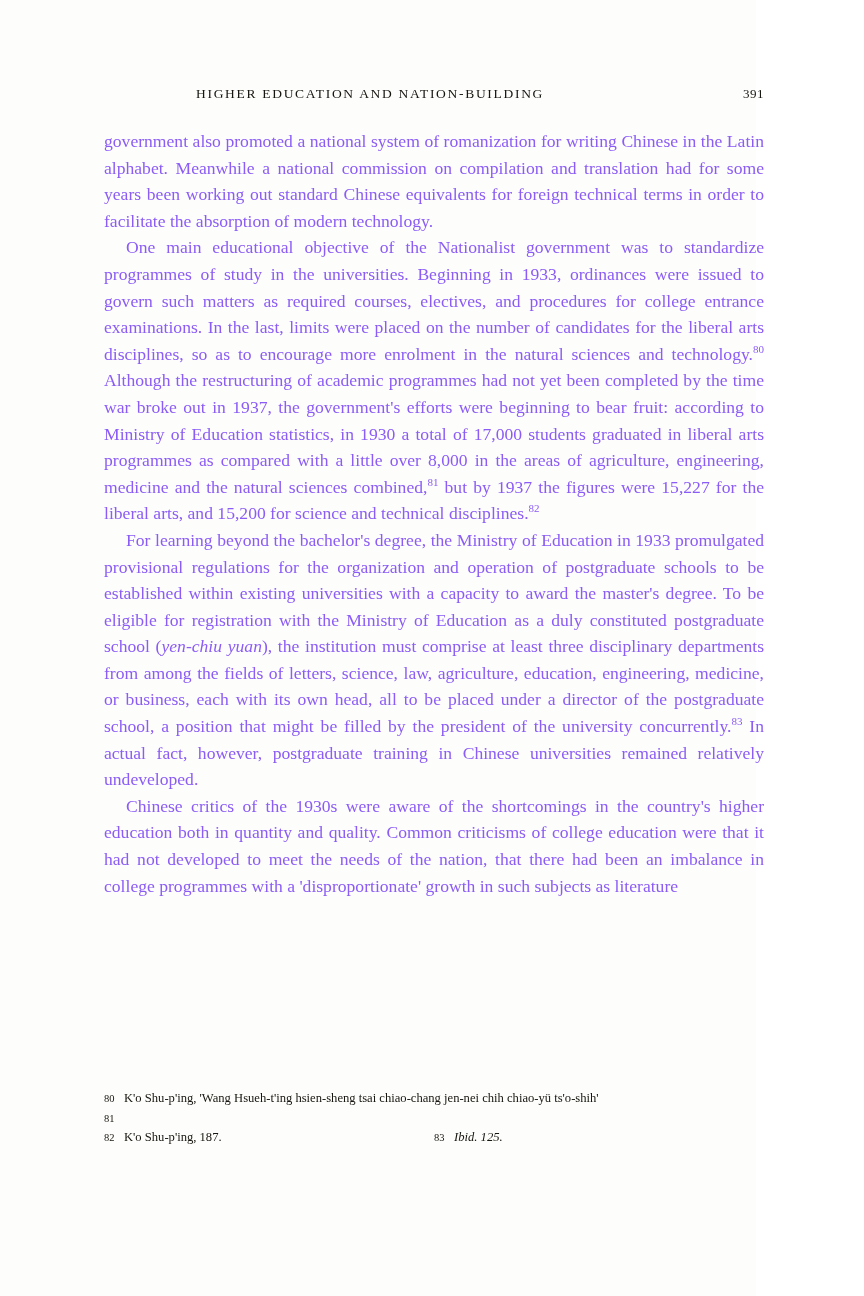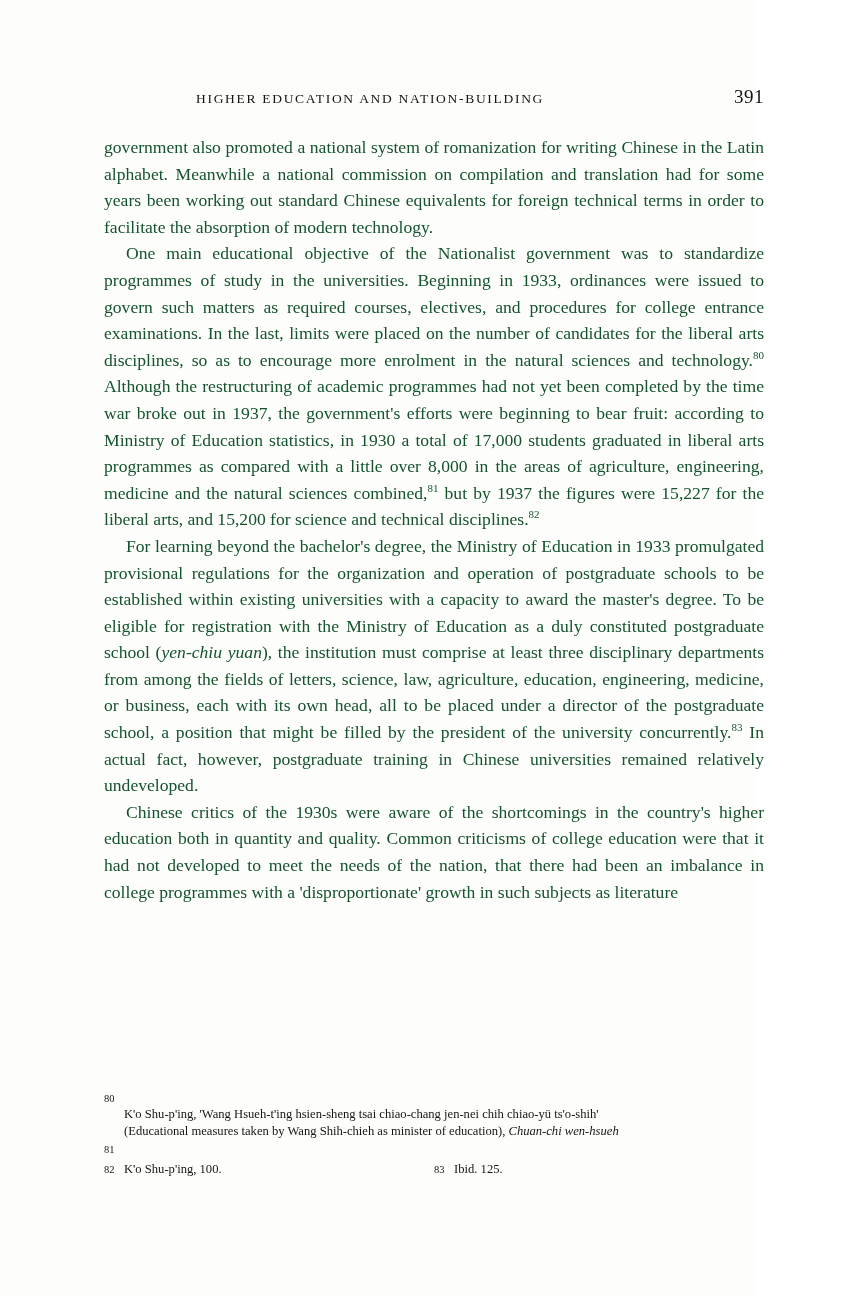--- a/index.html
+++ b/index.html
@@ -39,30 +39,30 @@
     padding-left: 92px;
   }
   .running-head .title {
     font-variant: small-caps;
     text-transform: uppercase;
     font-size: 13.5px;
     letter-spacing: 1.7px;
     color: #16140f;
   }
   .running-head .folio {
-    font-size: 19px;
+    font-size: 13px;
     letter-spacing: 0.5px;
     color: #16140f;
   }
   .body-text p {
     margin: 0;
     text-align: justify;
     font-size: 17.6px;
     line-height: 26.6px;
-    color: #14532d;
+    color: #8b5cf6;
     text-indent: 0;
     hyphens: none;
   }
   .body-text p + p {
     text-indent: 22px;
   }
   sup {
     font-size: 11px;
     vertical-align: super;
     line-height: 0;
@@ -85,21 +85,20 @@
   .fn-num {
     width: 20px;
     flex: 0 0 20px;
     font-size: 10.5px;
     padding-top: 1px;
     text-align: left;
   }
   .fn-body {
     flex: 1;
     text-align: justify;
-    margin-top: 16px;
   }
   .fn-body .ind {
     display: block;
     padding-left: 0;
   }
   .fn-last {
     display: flex;
     align-items: flex-start;
   }
   .fn-last .left {
@@ -131,36 +130,35 @@
     </div>
 
   </div>
 
   <div class="footnotes">
 
     <div class="fn">
       <div class="fn-num">80</div>
       <div class="fn-body">
         <span class="ind">K'o Shu-p'ing, 'Wang Hsueh-t'ing hsien-sheng tsai chiao-chang jen-nei chih chiao-yü ts'o-shih'</span>
-        <span class="ind">(Educational measures taken by Wang Shih-chieh as minister of education), <em>Chuan-chi wen-hsueh</em></span>
       </div>
     </div>
 
     <div class="fn">
       <div class="fn-num">81</div>
       <div class="fn-body">
       </div>
     </div>
 
     <div class="fn-last">
       <div class="left">
         <div class="fn-num">82</div>
-        <div>K'o Shu-p'ing, 100.</div>
+        <div>K'o Shu-p'ing, 187.</div>
       </div>
       <div class="right">
         <div class="fn-num">83</div>
-        <div style="">Ibid. 125.</div>
+        <div style="font-style:italic;">Ibid. 125.</div>
       </div>
     </div>
 
   </div>
 
 </div>
 
 </body></html>

